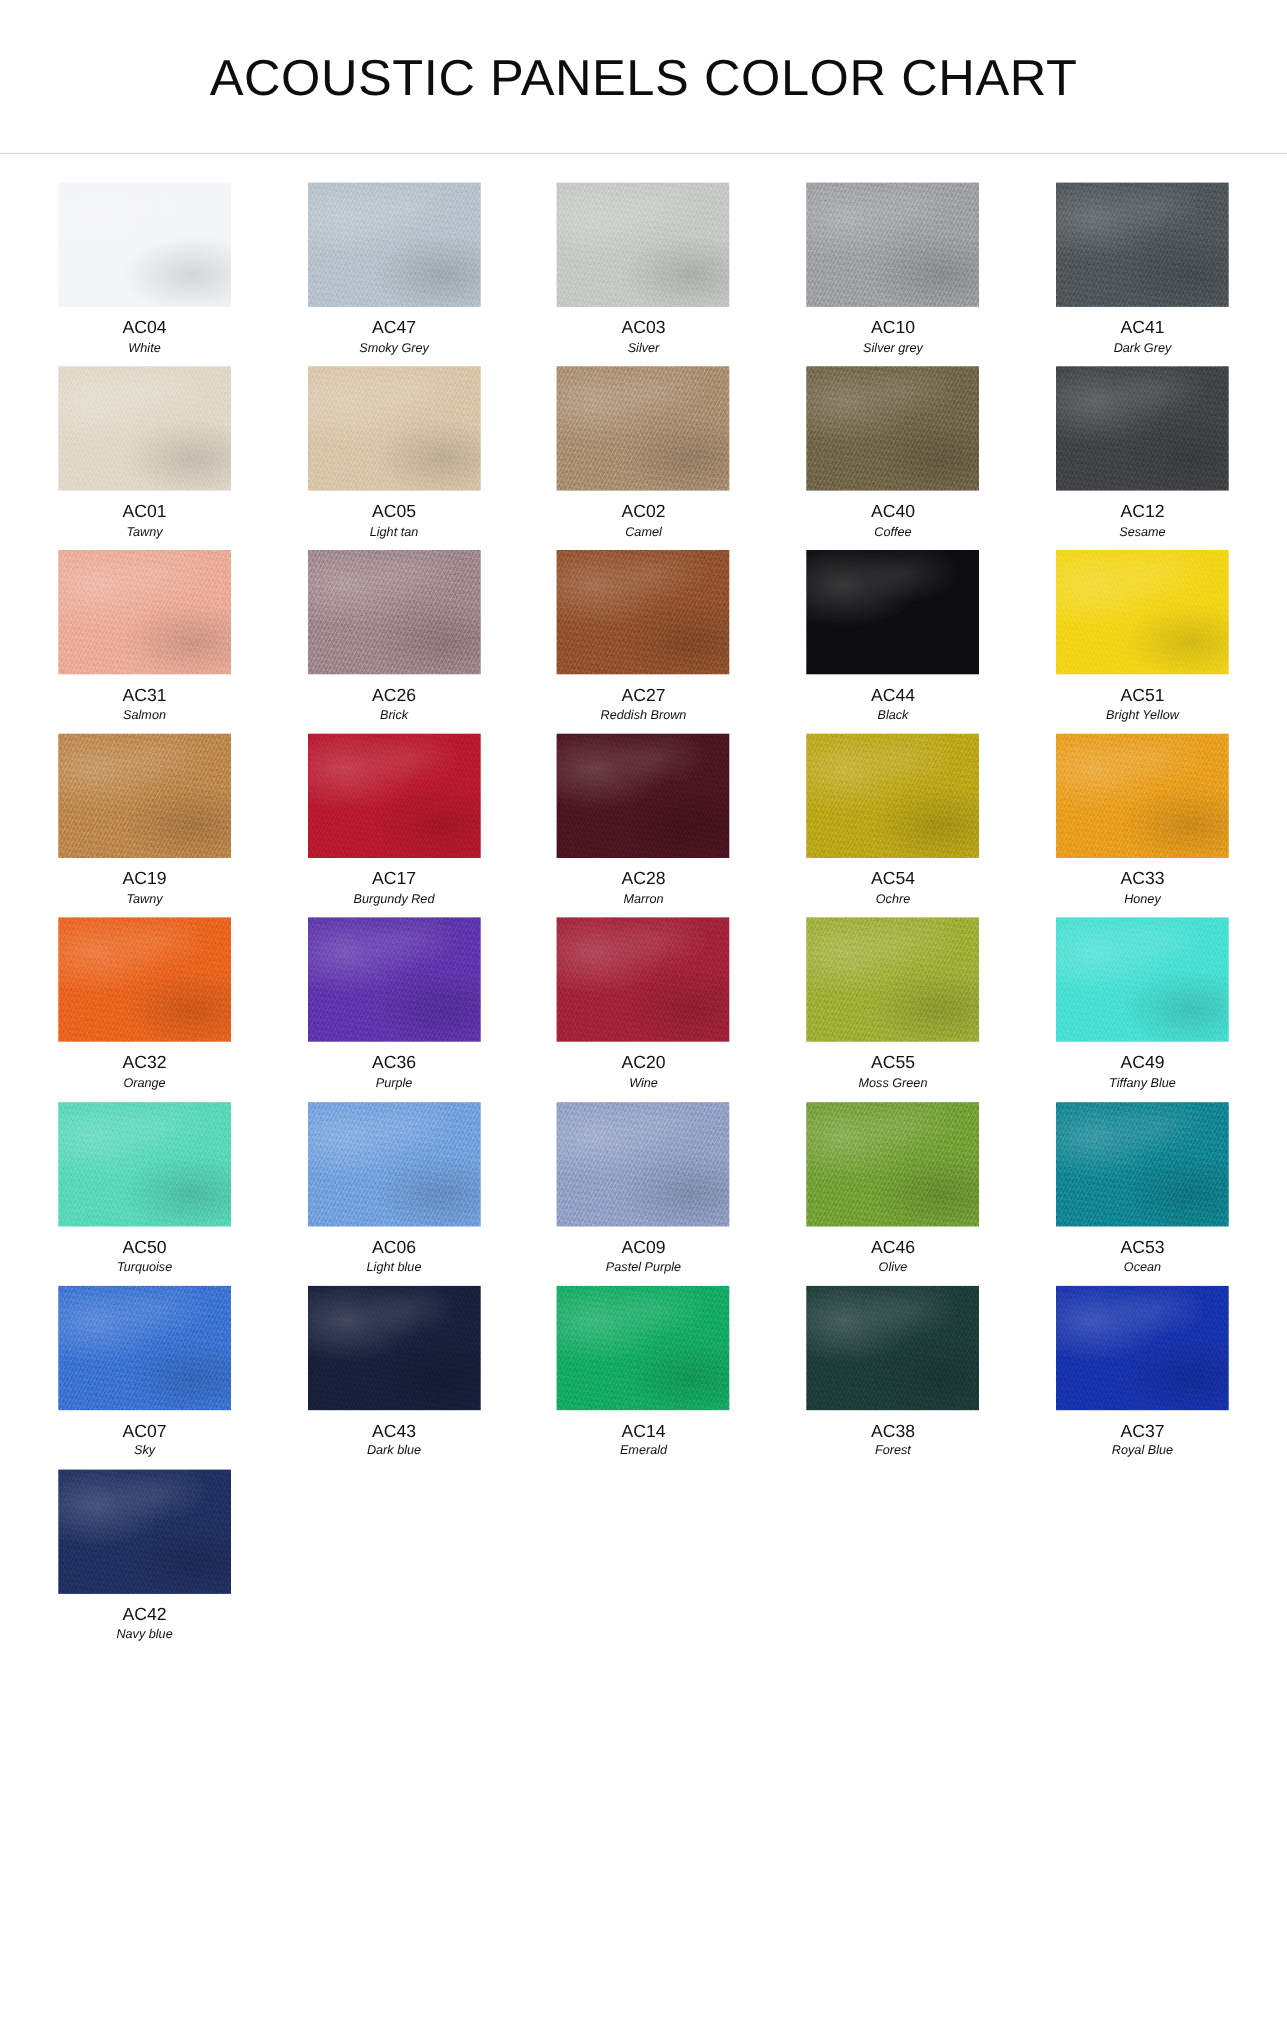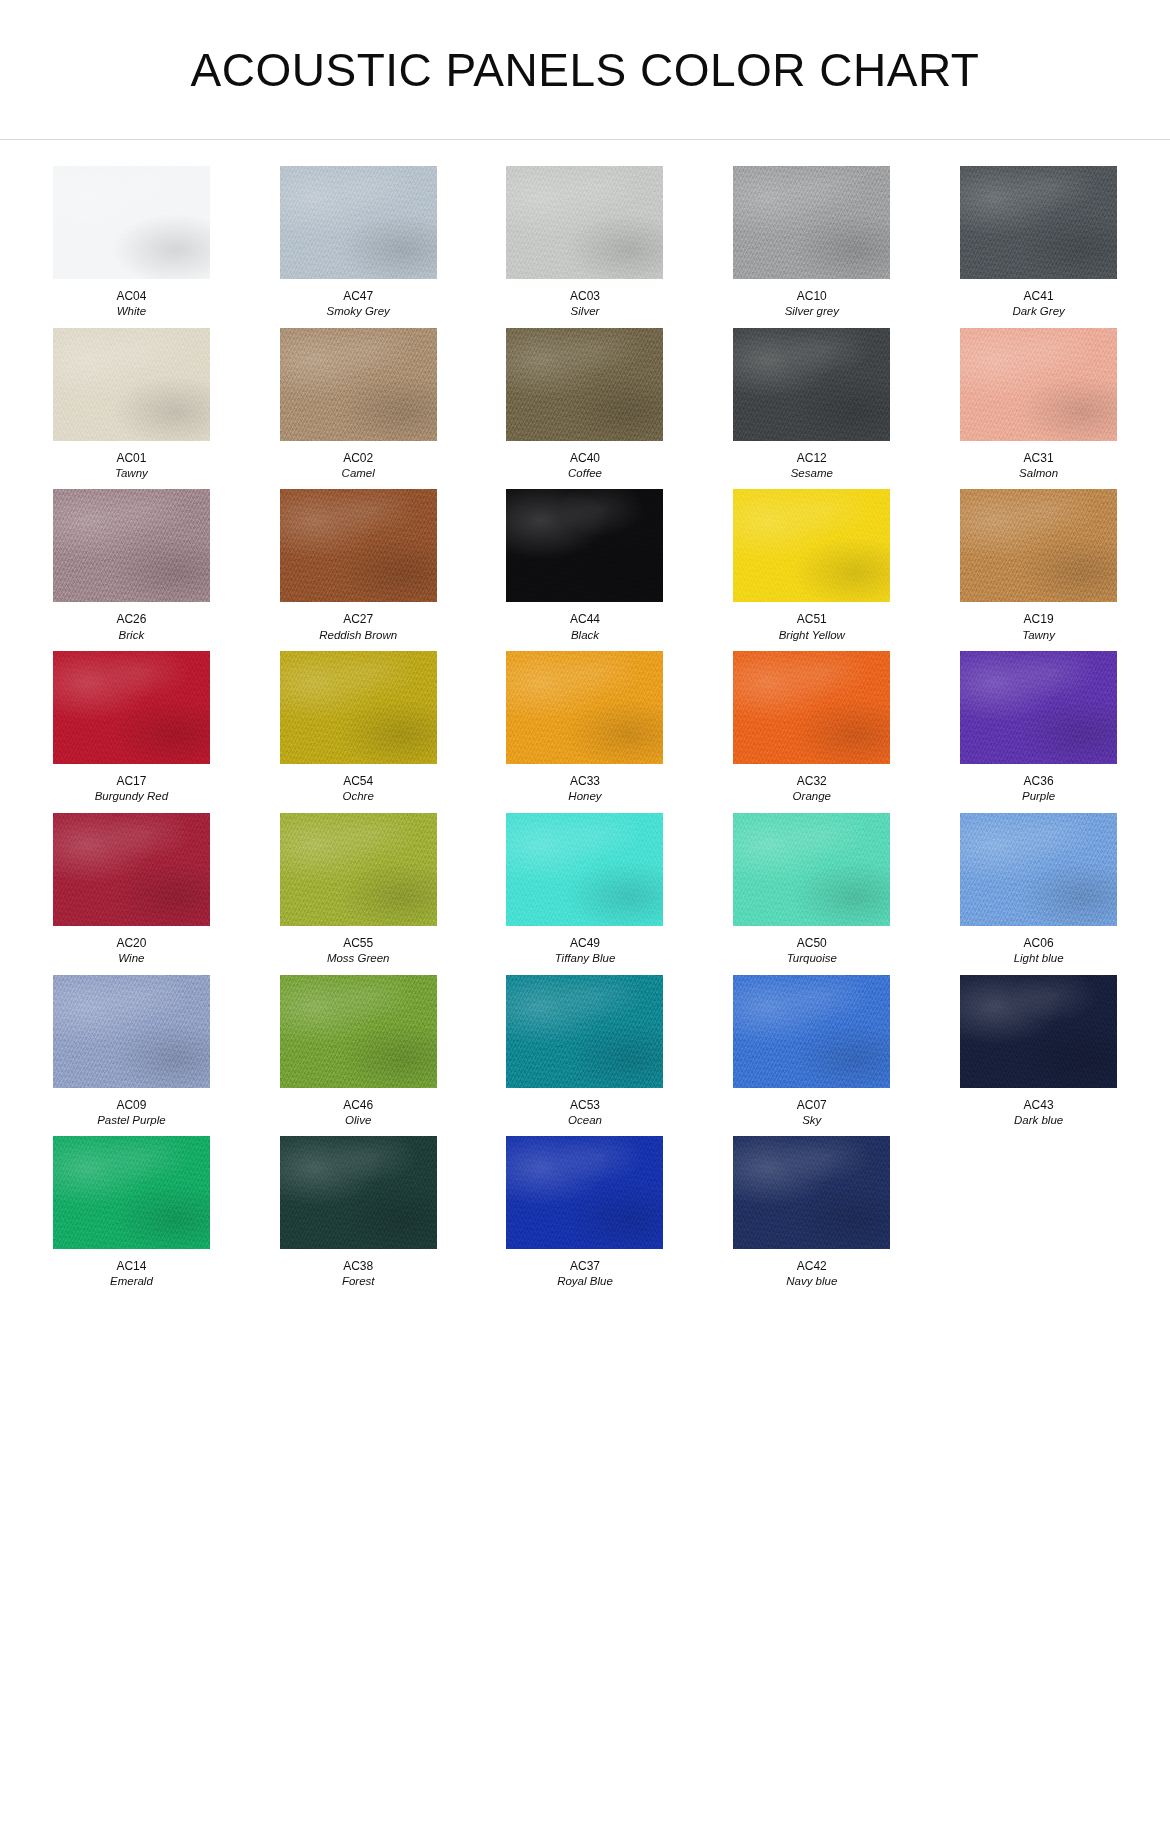--- a/index.html
+++ b/index.html
@@ -83,21 +83,21 @@
     inset: 0;
     background-image:
       radial-gradient(ellipse 70% 55% at 22% 28%, rgba(255,255,255,0.18), rgba(255,255,255,0) 62%),
       radial-gradient(ellipse 62% 48% at 78% 74%, rgba(0,0,0,0.13), rgba(0,0,0,0) 66%),
       radial-gradient(ellipse 40% 35% at 60% 18%, rgba(255,255,255,0.10), rgba(255,255,255,0) 70%);
     pointer-events: none;
   }
 
   .swatch-code {
     margin-top: 9px;
-    font-size: 12px;
+    font-size: 16px;
     color: #111;
     line-height: 1.35;
     text-align: center;
   }
 
   .swatch-name {
     font-size: 11.5px;
     color: #111;
     line-height: 1.35;
     text-align: center;
@@ -138,20 +138,25 @@
         <div class="swatch-chip" style="background-color: rgb(76, 82, 86);"></div>
         <div class="swatch-code">AC41</div>
         <div class="swatch-name">Dark Grey</div>
       </div>
       <div class="swatch-cell">
         <div class="swatch-chip" style="background-color: rgb(221, 215, 198);"></div>
         <div class="swatch-code">AC01</div>
         <div class="swatch-name">Tawny</div>
       </div>
       <div class="swatch-cell">
+        <div class="swatch-chip" style="background-color: rgb(214, 196, 166);"></div>
+        <div class="swatch-code">AC05</div>
+        <div class="swatch-name">Light tan</div>
+      </div>
+      <div class="swatch-cell">
         <div class="swatch-chip" style="background-color: rgb(166, 138, 109);"></div>
         <div class="swatch-code">AC02</div>
         <div class="swatch-name">Camel</div>
       </div>
       <div class="swatch-cell">
         <div class="swatch-chip" style="background-color: rgb(109, 98, 71);"></div>
         <div class="swatch-code">AC40</div>
         <div class="swatch-name">Coffee</div>
       </div>
       <div class="swatch-cell">
@@ -188,20 +193,25 @@
         <div class="swatch-chip" style="background-color: rgb(185, 130, 74);"></div>
         <div class="swatch-code">AC19</div>
         <div class="swatch-name">Tawny</div>
       </div>
       <div class="swatch-cell">
         <div class="swatch-chip" style="background-color: rgb(181, 24, 44);"></div>
         <div class="swatch-code">AC17</div>
         <div class="swatch-name">Burgundy Red</div>
       </div>
       <div class="swatch-cell">
+        <div class="swatch-chip" style="background-color: rgb(72, 20, 32);"></div>
+        <div class="swatch-code">AC28</div>
+        <div class="swatch-name">Marron</div>
+      </div>
+      <div class="swatch-cell">
         <div class="swatch-chip" style="background-color: rgb(184, 163, 24);"></div>
         <div class="swatch-code">AC54</div>
         <div class="swatch-name">Ochre</div>
       </div>
       <div class="swatch-cell">
         <div class="swatch-chip" style="background-color: rgb(231, 154, 29);"></div>
         <div class="swatch-code">AC33</div>
         <div class="swatch-name">Honey</div>
       </div>
       <div class="swatch-cell">

